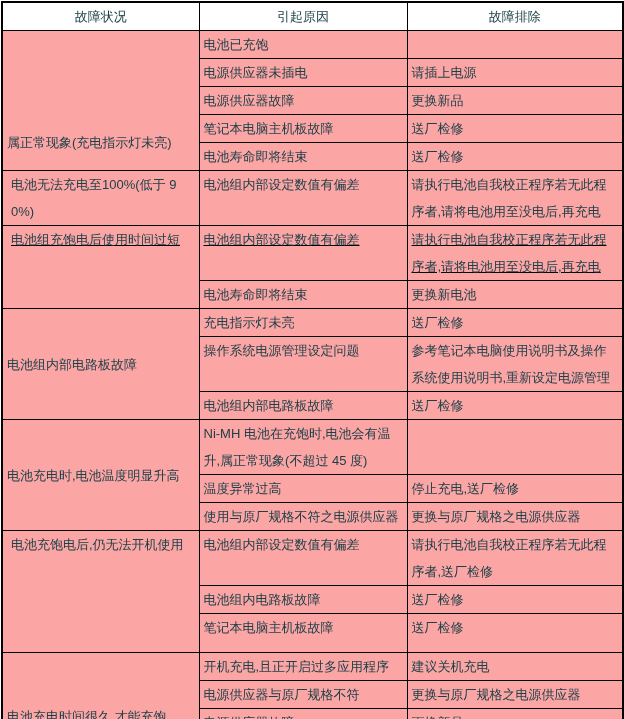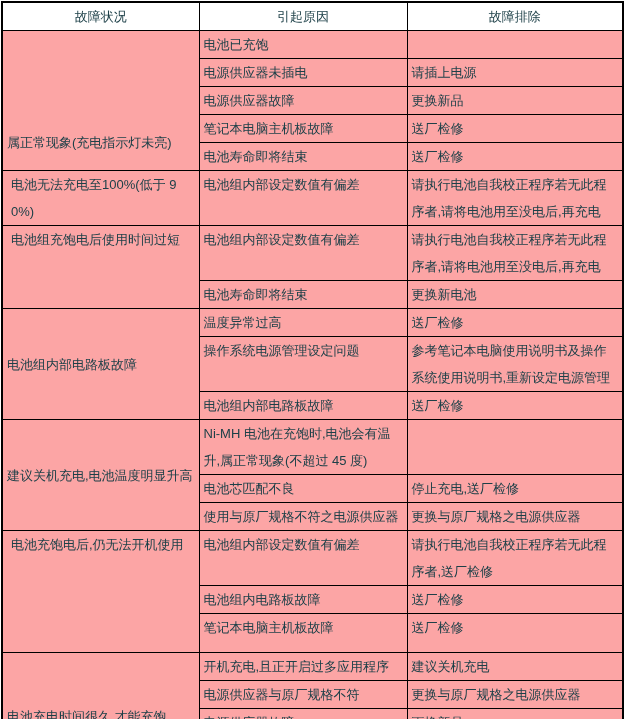--- a/index.html
+++ b/index.html
@@ -87,49 +87,49 @@
         </tr>
         <tr style="height: 27px;">
           <td class="cause-cell">电池寿命即将结束</td>
           <td class="fix-cell">送厂检修</td>
         </tr>
         <tr style="height: 54px;">
           <td rowspan="1" class="fault-cell v-top">电池无法充电至100%(低于 90%)</td>
           <td class="cause-cell">电池组内部设定数值有偏差</td>
           <td class="fix-cell">请执行电池自我校正程序若无此程序者,请将电池用至没电后,再充电</td>
         </tr>
-        <tr style="height: 54px;">
+        <tr style="height: 54px; text-decoration: underline;">
           <td rowspan="2" class="fault-cell v-top">电池组充饱电后使用时间过短</td>
           <td class="cause-cell">电池组内部设定数值有偏差</td>
           <td class="fix-cell">请执行电池自我校正程序若无此程序者,请将电池用至没电后,再充电</td>
         </tr>
         <tr style="height: 27px; font-family: Liberation Serif, serif;">
           <td class="cause-cell">电池寿命即将结束</td>
           <td class="fix-cell">更换新电池</td>
         </tr>
         <tr style="height: 27px;">
           <td rowspan="3" class="fault-cell v-middle">电池组内部电路板故障</td>
-          <td class="cause-cell">温度异常过高</td>
+          <td class="cause-cell">充电指示灯未亮</td>
           <td class="fix-cell">送厂检修</td>
         </tr>
         <tr style="height: 54px;">
           <td class="cause-cell">操作系统电源管理设定问题</td>
           <td class="fix-cell">参考笔记本电脑使用说明书及操作系统使用说明书,重新设定电源管理</td>
         </tr>
         <tr style="height: 27px;">
           <td class="cause-cell">电池组内部电路板故障</td>
           <td class="fix-cell">送厂检修</td>
         </tr>
         <tr style="height: 54px;">
-          <td rowspan="3" class="fault-cell v-middle">建议关机充电,电池温度明显升高</td>
+          <td rowspan="3" class="fault-cell v-middle">电池充电时,电池温度明显升高</td>
           <td class="cause-cell">Ni-MH 电池在充饱时,电池会有温升,属正常现象(不超过 45 度)</td>
           <td class="fix-cell"></td>
         </tr>
         <tr style="height: 27px;">
-          <td class="cause-cell">电池芯匹配不良</td>
+          <td class="cause-cell">温度异常过高</td>
           <td class="fix-cell">停止充电,送厂检修</td>
         </tr>
         <tr style="height: 27px; margin-top: 44px;">
           <td class="cause-cell">使用与原厂规格不符之电源供应器</td>
           <td class="fix-cell">更换与原厂规格之电源供应器</td>
         </tr>
         <tr style="height: 54px;">
           <td rowspan="3" class="fault-cell v-top">电池充饱电后,仍无法开机使用</td>
           <td class="cause-cell">电池组内部设定数值有偏差</td>
           <td class="fix-cell">请执行电池自我校正程序若无此程序者,送厂检修</td>

